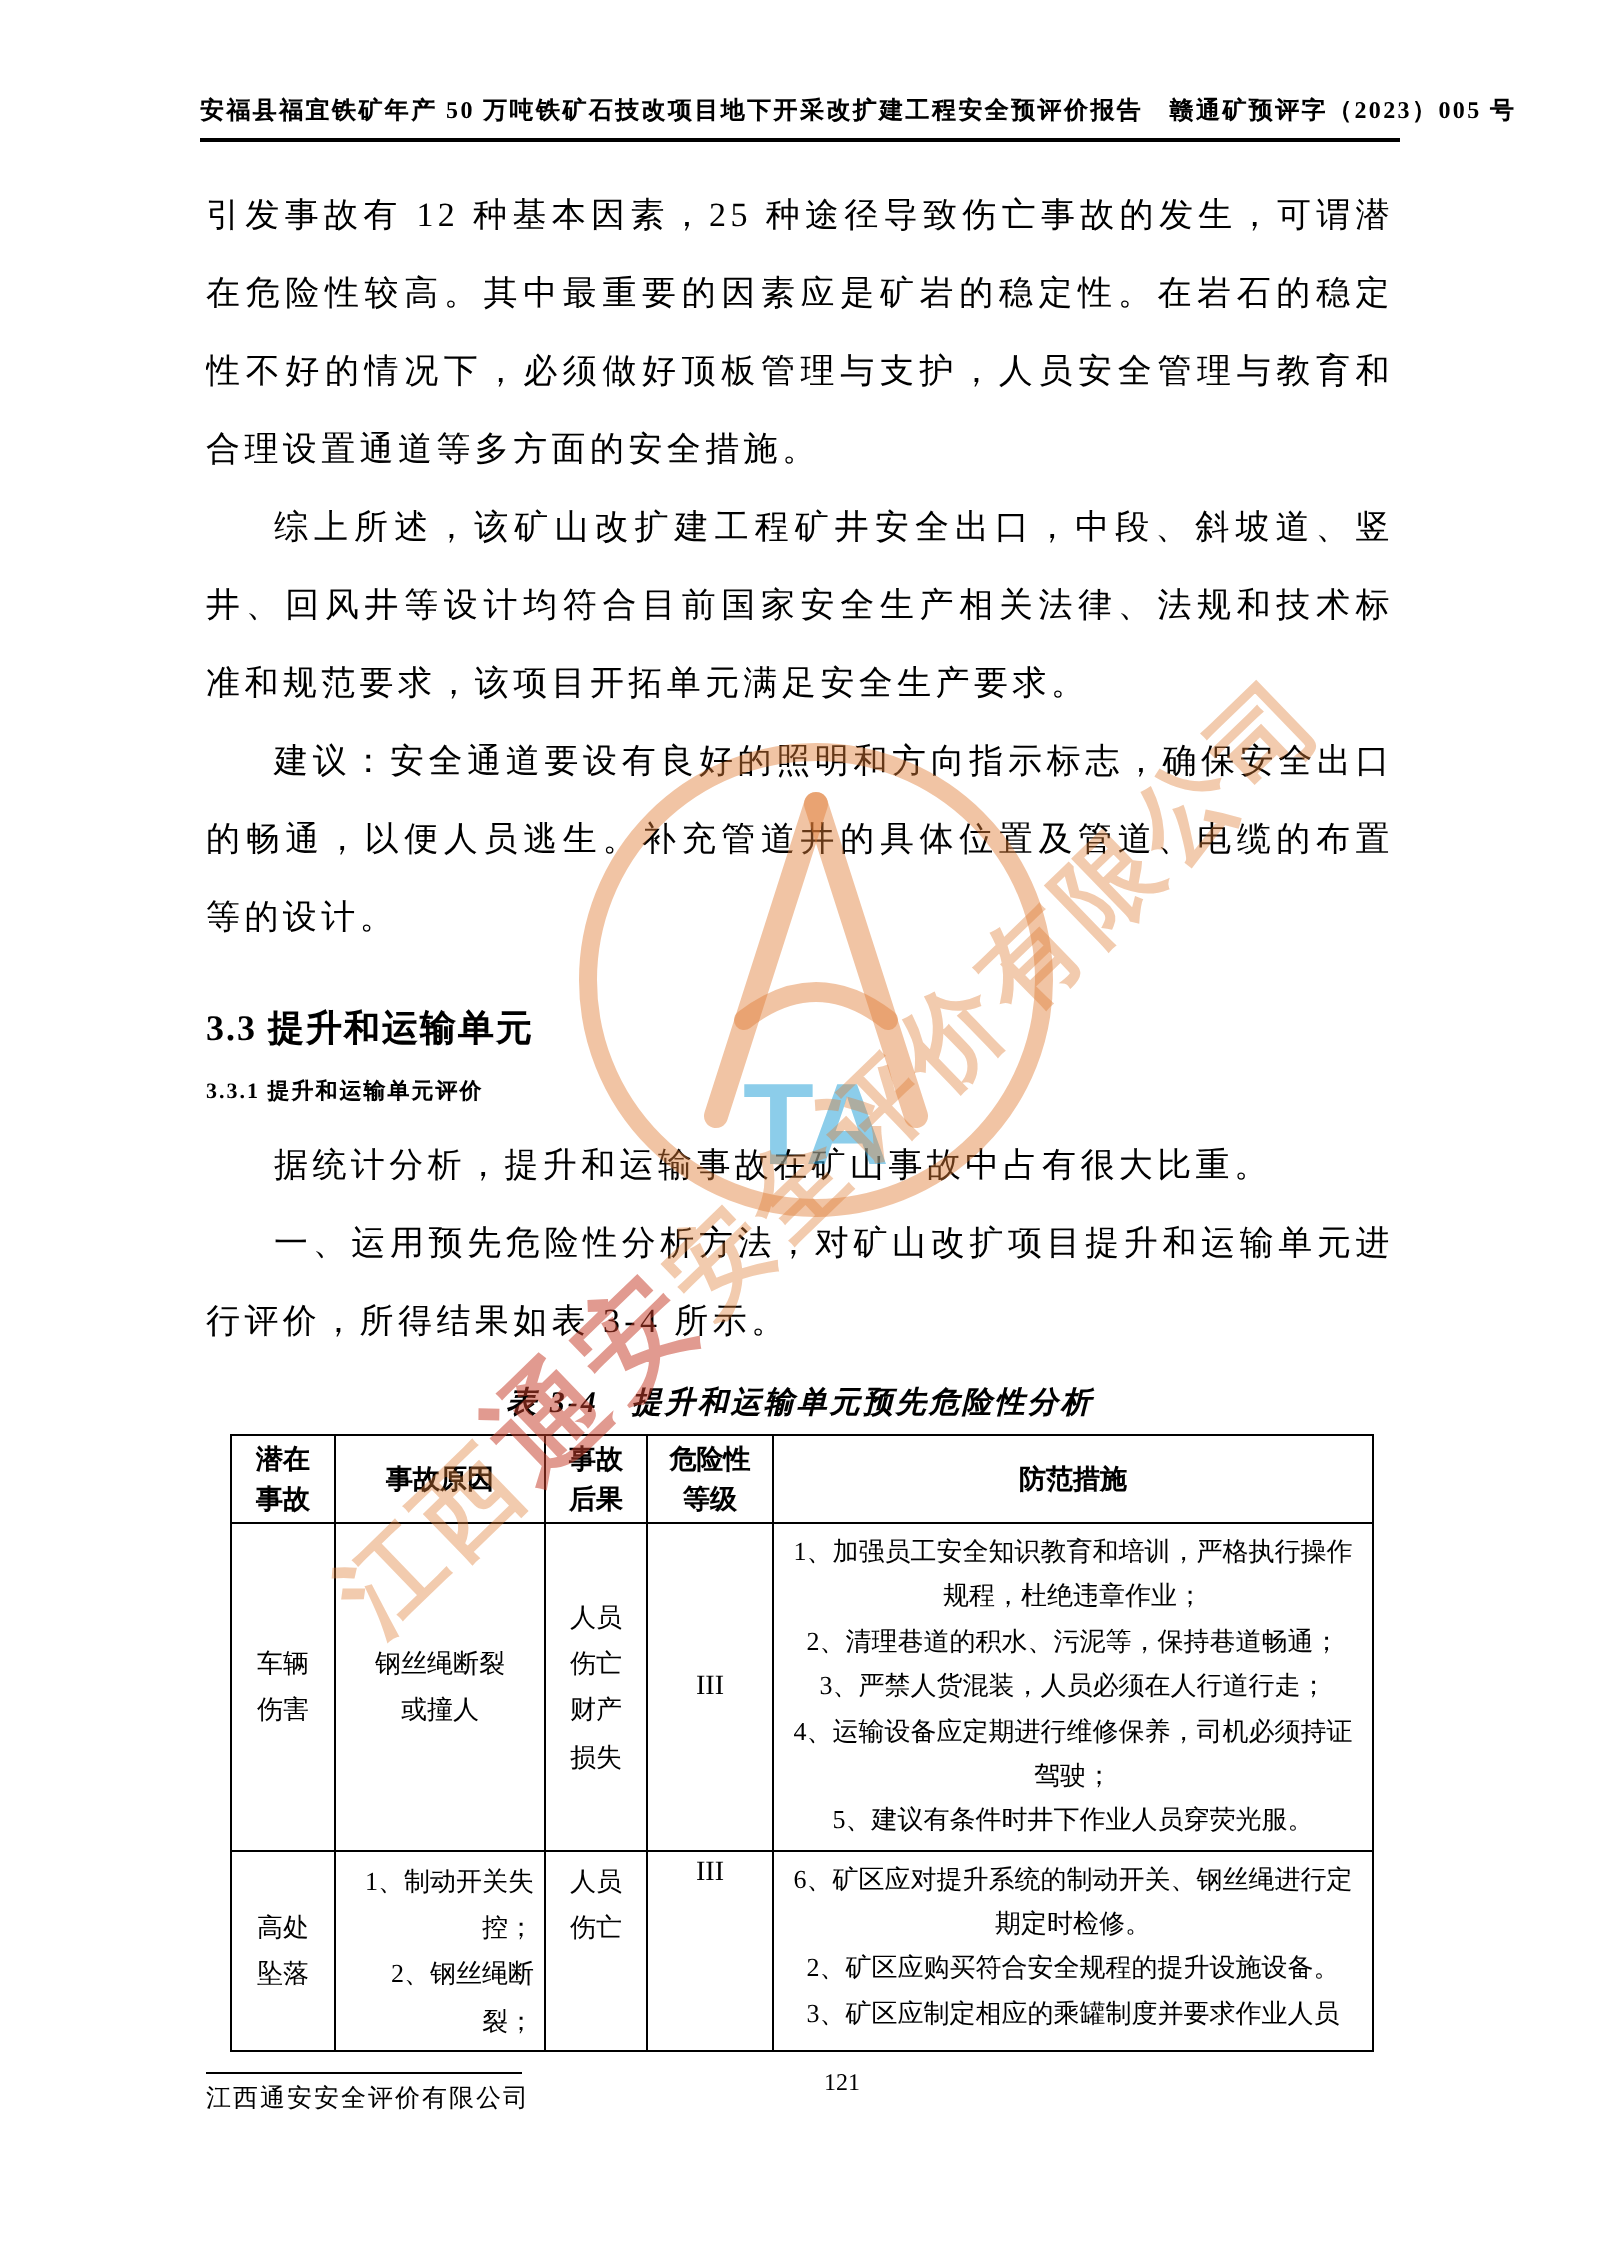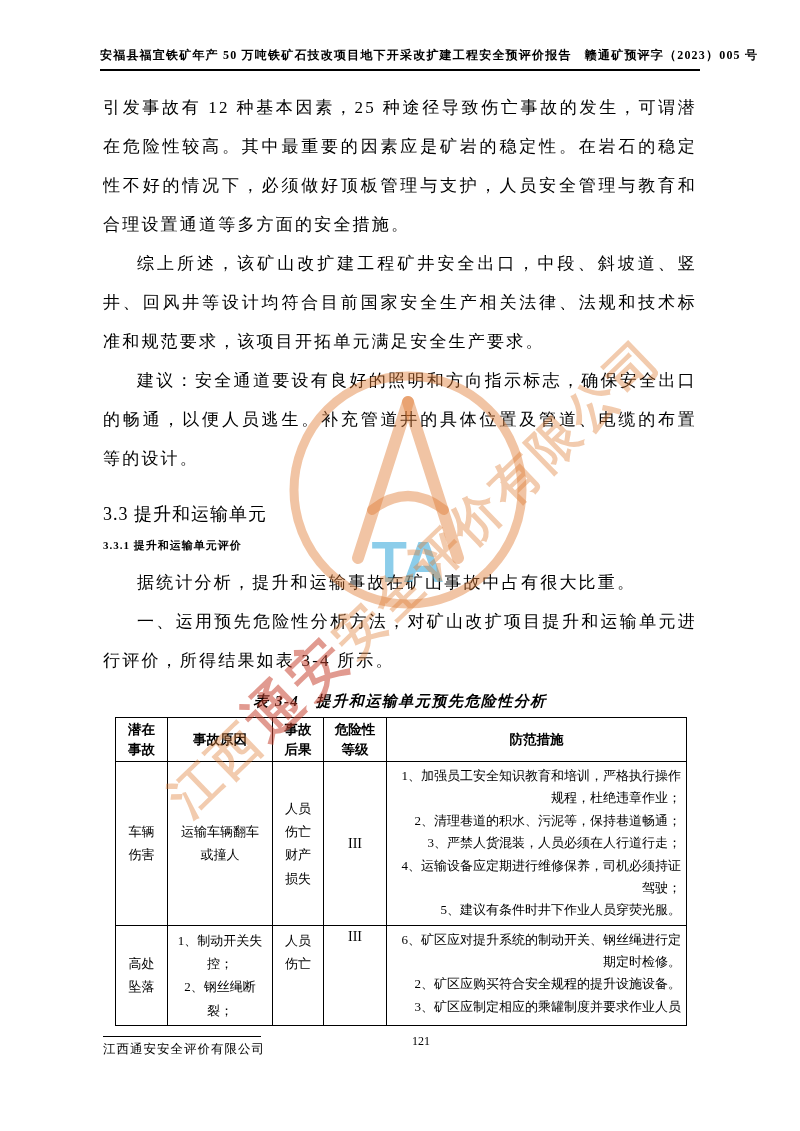--- a/index.html
+++ b/index.html
@@ -26,21 +26,21 @@
   .content {
     position:absolute; top:88px; left:103px; width:594px; height:946px;
     overflow:hidden;
   }
   .body-p {
     margin:0;
     font-size:17px; line-height:39px; letter-spacing:2.2px;
     text-align:justify;
   }
   .indent { text-indent:2em; }
-  .h-l2 { margin:24px 0 12px; font-size:18px; font-weight:normal; letter-spacing:1px; }
+  .h-l2 { margin:24px 0 12px; font-size:18px; font-weight:bold; letter-spacing:1px; }
   .h-l3 { margin:8px 0 10px; font-size:11px; font-weight:bold; letter-spacing:1px; }
   .table-caption {
     margin:12px 0 6px; text-align:center;
     font-size:15px; font-weight:bold; letter-spacing:1.5px;font-style:italic;
   }
   
   table.haz {
     border-collapse:collapse; table-layout:fixed;
     margin-left:12px; width:571px;
     font-size:13px;
@@ -48,28 +48,28 @@
   table.haz th, table.haz td { border:1.5px solid #000; padding:3px 5px; }
   table.haz th {
     font-weight:bold; text-align:center; vertical-align:middle;
     white-space:pre-line; line-height:1.45; font-size:13.5px; padding:2px;
   }
   .cell-mid {
     text-align:center; vertical-align:middle;
     white-space:pre-line; line-height:1.8;
   }
   .cell-cause-list {
-    text-align:center; vertical-align:top;
+    text-align:right; vertical-align:top;
     white-space:pre-line; line-height:1.8; padding-top:6px;
   }
   .cell-level { text-align:center; font-size:14px; }
   .cell-level-top { vertical-align:top; padding-top:24px; text-align:center; font-size:14px; }
   .cell-conseq-top { vertical-align:top; padding-top:16px; text-align:center; white-space:pre-line; line-height:1.8; }
   .cell-measures {
-    text-align:right; vertical-align:top;
+    text-align:center; vertical-align:top;
     white-space:pre-line; line-height:1.72; padding:5px 6px;
   }
   
   .footer-rule { position:absolute; left:103px; top:1036px; width:158px; border-top:1px solid #000; }
   .footer-company { position:absolute; left:103px; top:1041px; font-size:12.5px; letter-spacing:1px; }
   .footer-page { position:absolute; left:0; top:1034px; width:800px; text-align:center; font-size:12px;padding-left:21px; }
   
   .watermark-layer { position:absolute; inset:0; pointer-events:none; z-index:5;margin-left:20px; }
   .wm-text {
     position:absolute; left:60px; top:528px; width:690px;
@@ -119,21 +119,21 @@
 后果</th>
           <th>危险性
 等级</th>
           <th>防范措施</th>
         </tr>
       </thead>
       <tbody>
         <tr>
           <td class="cell-mid">车辆
 伤害</td>
-          <td class="cell-mid">运输车辆翻车
+          <td class="cell-mid">钢丝绳断裂
 或撞人</td>
           <td class="cell-mid">人员
 伤亡
 财产
 损失</td>
           <td class="cell-mid cell-level">III</td>
           <td class="cell-measures">1、加强员工安全知识教育和培训，严格执行操作规程，杜绝违章作业；
 2、清理巷道的积水、污泥等，保持巷道畅通；
 3、严禁人货混装，人员必须在人行道行走；
 4、运输设备应定期进行维修保养，司机必须持证驾驶；

